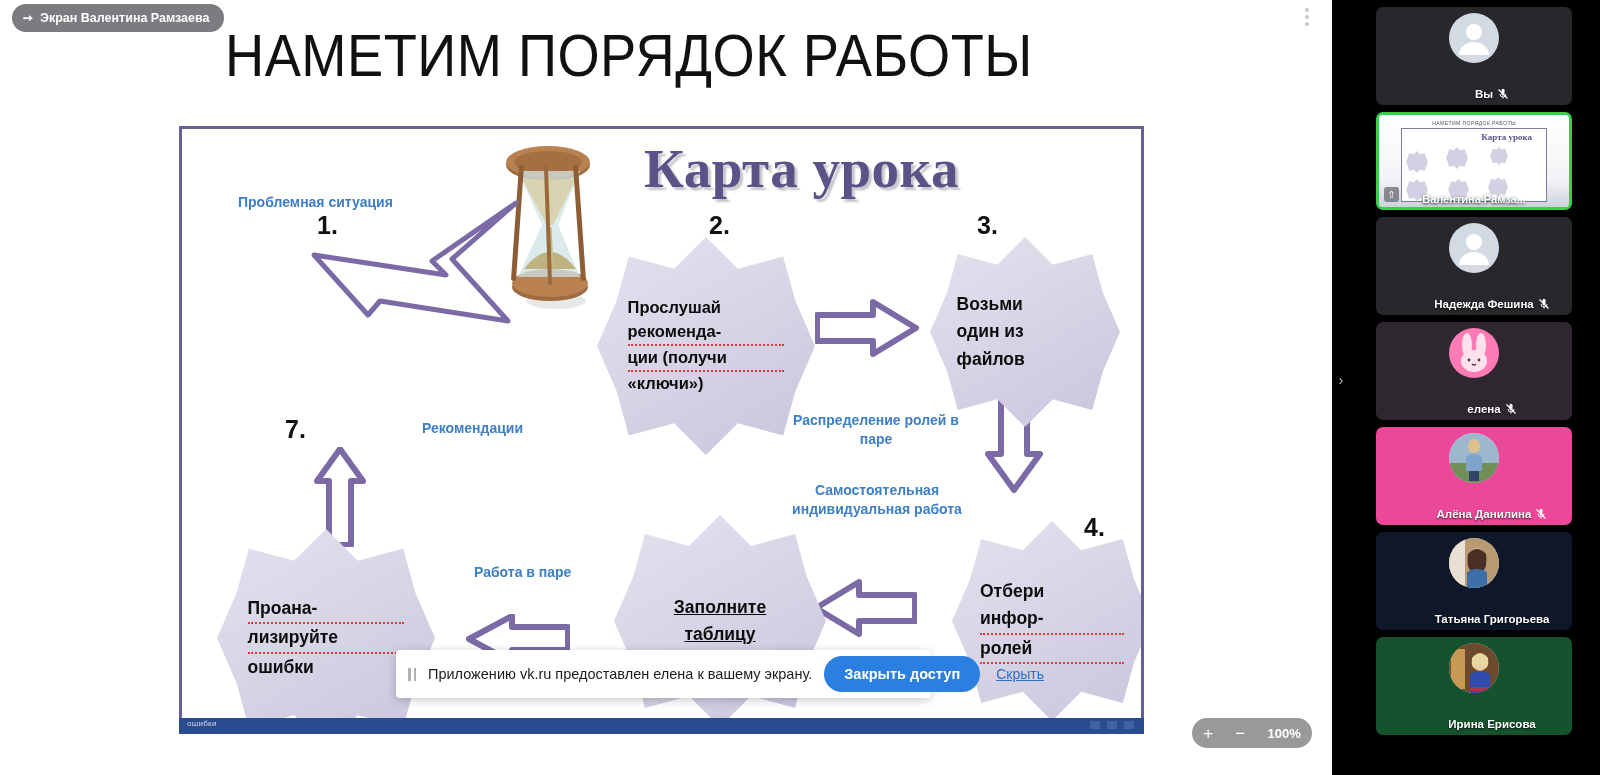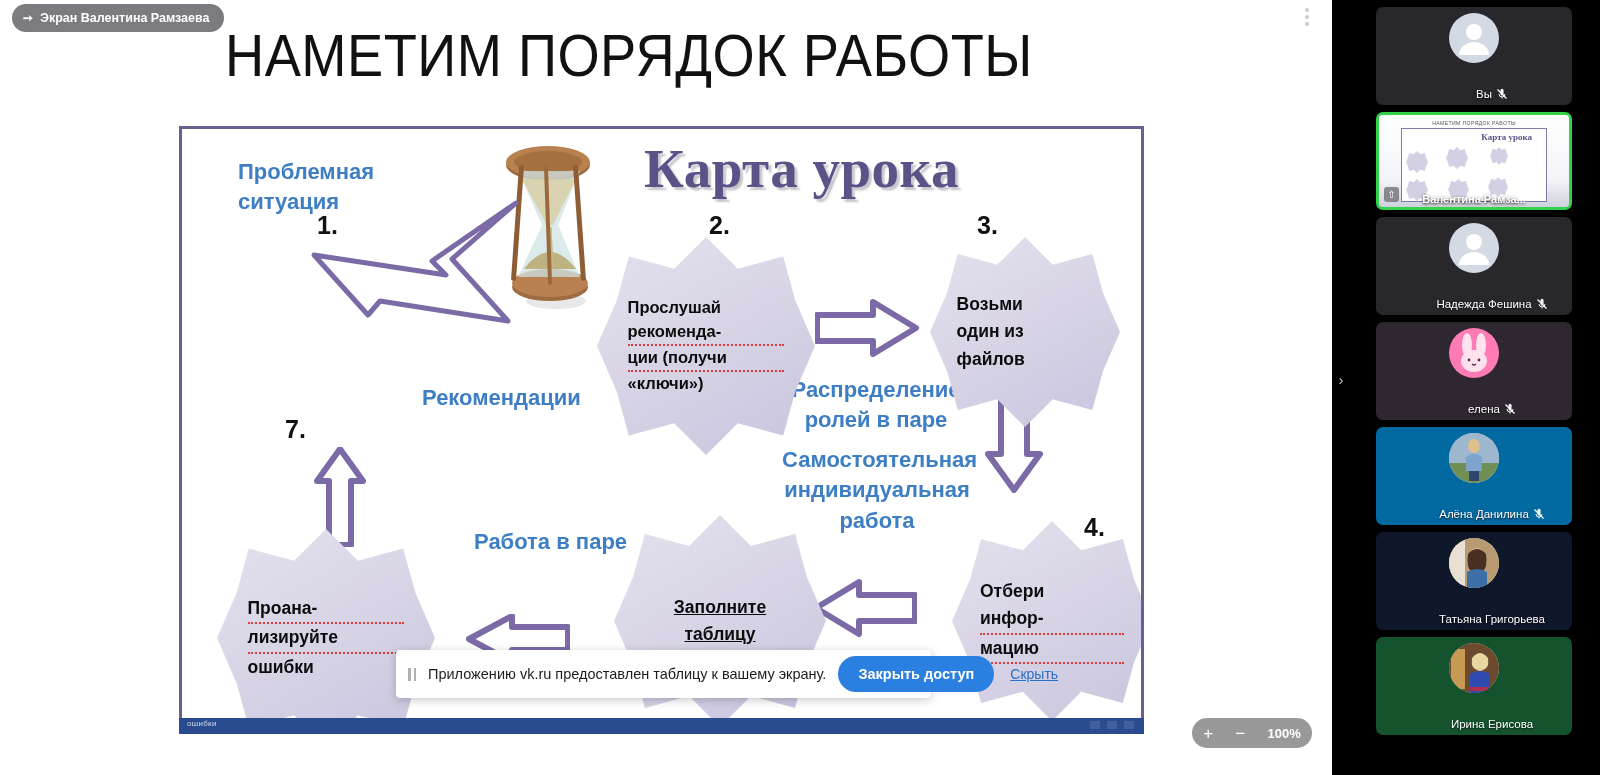--- a/index.html
+++ b/index.html
@@ -82,22 +82,23 @@
   }
   .star-txt .sp { border-bottom: 2px dotted #e03a3a; }
 
   
   .step-num {
     position: absolute; font-size: 25px; font-weight: 700; color: #111;
   }
 
   
   .blue-cap {
-    position: absolute; color: #3d7ec4; font-size: 22px; font-weight: 700;
+    position: absolute; color: #3d7ec4; font-size: 14px; font-weight: 700;
     line-height: 1.38;
+    margin-top: 36px;
   }
 
   
   .arrow { position: absolute; }
 
   
   #ppt-strip {
     position: absolute; left: 179px; bottom: 6px; width: 965px; height: 16px;
     background: #2a4b8d;
   }
@@ -141,31 +142,31 @@
     position: absolute; left: 1348px; top: 0; width: 252px; height: 775px;
     background: #000; overflow: hidden;
   }
   .tile {
     position: relative; width: 196px; height: 98px; margin: 7px auto 0 auto;
     border-radius: 7px; overflow: hidden;
     display: flex; flex-direction: column; align-items: center; justify-content: center;
   }
   .tile.plain { background: #27272c; }
   .tile.tint-a { background: #2e2730; }
-  .tile.tint-b { background: #0369a1; }
+  .tile.tint-b { background: #ec4899; }
   .tile.tint-c { background: #0f172a; }
   .tile.tint-d { background: #14532d; }
   .tile .av {
     width: 50px; height: 50px; border-radius: 50%; background: #d3dae4;
     display: flex; align-items: center; justify-content: center; overflow: hidden;
   }
   .tile .av.bunny { background: #ff7bb5; }
   .tile .nm {
     display: flex; align-items: center; gap: 4px;
-    color: #fff; font-size: 11.5px; font-weight: 400; margin-top: 25px;
+    color: #fff; font-size: 11.5px; font-weight: 700; margin-top: 25px;
     text-shadow: 0 1px 2px rgba(0,0,0,.8); white-space: nowrap; padding-left: 36px;
   }
   .mutes { width: 12px; height: 12px; display: inline-block; }
 
   
   .tile.active {
     border: 3px solid #34d24a; background: #dfe2ea; height: 98px;
     justify-content: flex-start; padding: 0;
   }
   .tile.active .mini {
@@ -301,21 +302,21 @@
             <div class="sp">рекоменда-</div>
             <div class="sp">ции (получи</div>
             <div>«ключи»)</div>
           </div>
         </div>
 
         <div class="star" style="left:770px; top:392px; width:200px; height:200px;justify-content:center;">
           <div class="star-txt">
             <div>Отбери</div>
             <div class="sp">инфор-</div>
-            <div class="sp">мацию</div>
+            <div class="sp">ролей</div>
           </div>
         </div>
 
         <div class="star" style="left:432px; top:386px; width:212px; height:212px;">
           <div class="star-txt" style="text-align:center;text-decoration:underline;">
             <div>Заполните</div>
             <div>таблицу</div>
           </div>
         </div>
 
@@ -349,21 +350,21 @@
       <span></span>
         <span></span>
         <span></span>
     </div>
 
     <div id="share-bar">
       <span class="pause-ico">
           <i></i>
           <i></i>
         </span>
-      <span id="share-msg">Приложению vk.ru предоставлен таблицу к вашему экрану.</span>
+      <span id="share-msg">Приложению vk.ru предоставлен елена к вашему экрану.</span>
       <button id="share-stop">Закрыть доступ</button>
       <span id="share-hide">Скрыть</span>
     </div>
 
     <div id="zoom-pill">
       <span class="zb">+</span>
       <span class="zb">−</span>
       <span id="zoom-level">100%</span>
     </div>
 

